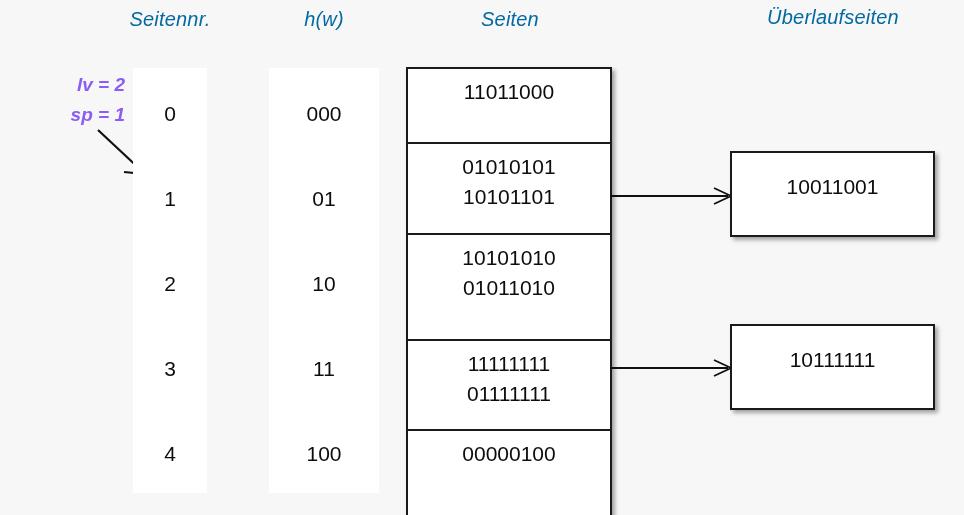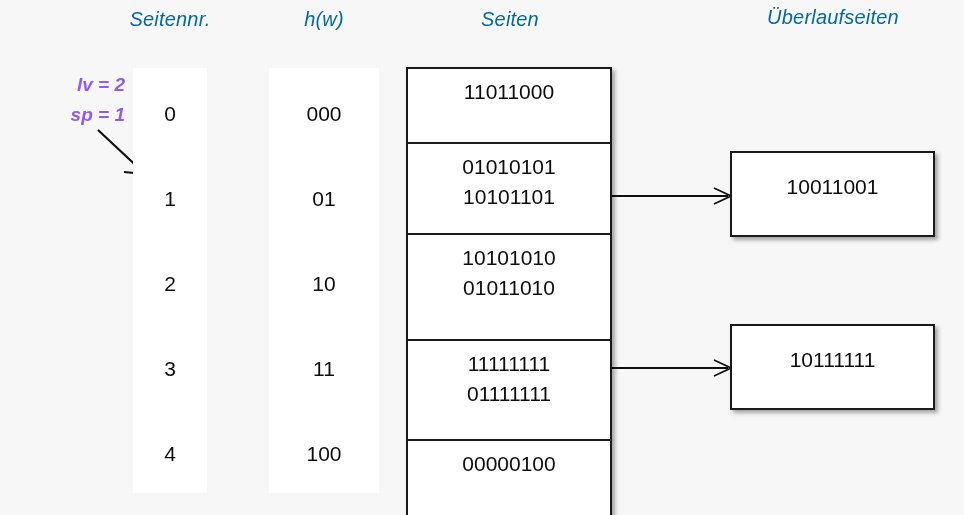--- a/index.html
+++ b/index.html
@@ -180,21 +180,21 @@
       <span class="line">11011000</span>
     </div>
     <div class="seiten-row" style="height:91px">
       <span class="line">01010101</span>
       <span class="line">10101101</span>
     </div>
     <div class="seiten-row" style="height:106px">
       <span class="line">10101010</span>
       <span class="line">01011010</span>
     </div>
-    <div class="seiten-row" style="height:100px">
+    <div class="seiten-row" style="height:90px">
       <span class="line">11111111</span>
       <span class="line">01111111</span>
     </div>
     <div class="seiten-row" style="height:105px">
       <span class="line">00000100</span>
     </div>
   </div>
 
   <svg class="link-arrow" id="arrow-0" viewBox="0 0 124 22" xmlns="http://www.w3.org/2000/svg">
     <line x1="0" y1="11" x2="118" y2="11" stroke="#101010" stroke-width="1.8"></line>

